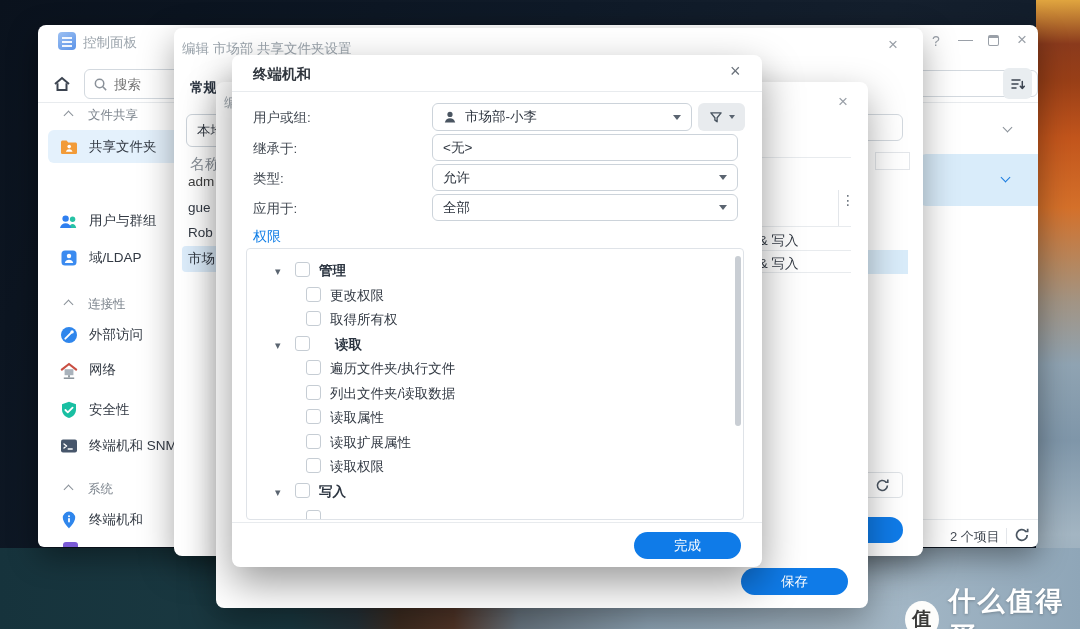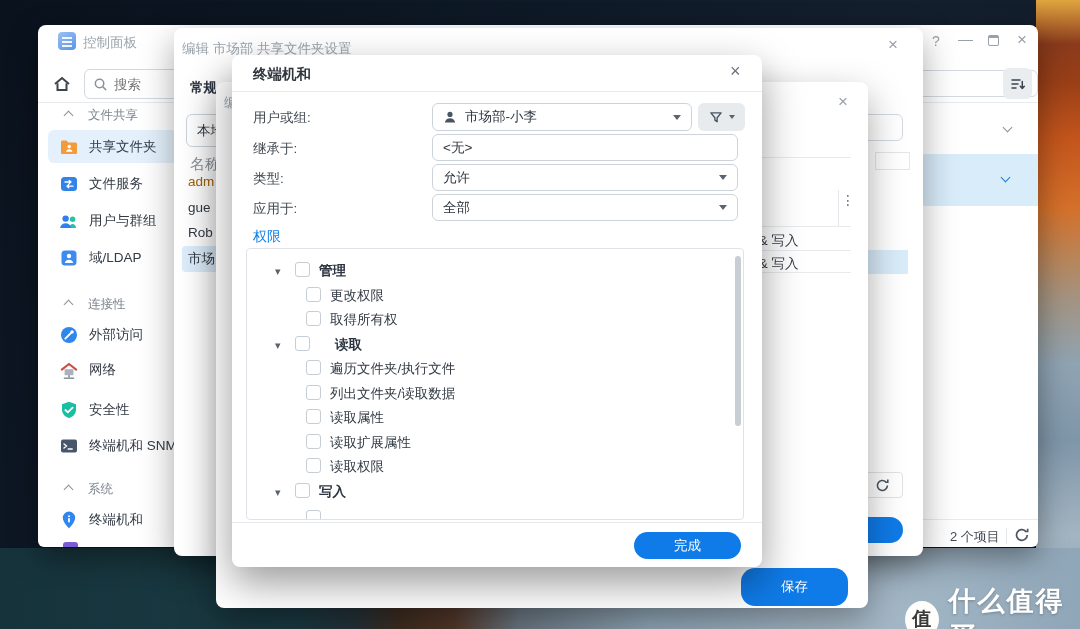--- a/index.html
+++ b/index.html
@@ -90,29 +90,20 @@
     <div class="sb-item sel" style="top:105px;">
       <span class="sb-ic">
         <svg width="20" height="20" viewBox="0 0 20 20">
             <path d="M2 5.2c0-.9.7-1.6 1.6-1.6h4l1.6 1.9h7.2c.9 0 1.6.7 1.6 1.6v8.3c0 .9-.7 1.6-1.6 1.6H3.6c-.9 0-1.6-.7-1.6-1.6z" fill="#f29b38"></path>
             <circle cx="10.2" cy="9.6" r="1.8" fill="#fff"></circle>
             <path d="M6.9 14.7c.4-1.7 1.8-2.5 3.3-2.5s2.9.8 3.3 2.5z" fill="#fff"></path>
           </svg>
       </span>
       <span>共享文件夹</span>
     </div>
-    <div class="sb-item" style="top:142px;">
-      <span class="sb-ic">
-        <svg width="20" height="20" viewBox="0 0 20 20">
-            <rect x="2" y="3" width="16" height="14" rx="3.5" fill="#3183e8"></rect>
-            <path d="M6 8h6M12 8l-1.8-1.6M12 8l-1.8 1.6M14 12.2H8M8 12.2l1.8-1.6M8 12.2l1.8 1.6" stroke="#fff" stroke-width="1.3" fill="none" stroke-linecap="round" stroke-linejoin="round"></path>
-          </svg>
-      </span>
-      <span>文件服务</span>
-    </div>
     <div class="sb-item" style="top:179px;">
       <span class="sb-ic">
         <svg width="22" height="20" viewBox="0 0 22 20">
             <circle cx="14.6" cy="8.3" r="2.7" fill="#27c2a5"></circle>
             <path d="M11 17c.5-2.6 1.9-4 3.6-4s3.1 1.4 3.6 4z" fill="#27c2a5"></path>
             <circle cx="7.6" cy="7.6" r="3.2" fill="#2f7ff0"></circle>
             <path d="M2 17c.6-3.1 2.9-4.7 5.6-4.7s5 1.6 5.6 4.7z" fill="#2f7ff0"></path>
           </svg>
       </span>
       <span>用户与群组</span>
@@ -213,21 +204,21 @@
 
   <div class="win win-b">
     <div class="abs dim-title" style="left:8px;top:12px;white-space:nowrap;">编辑 市场部 共享文件夹设置</div>
     <div class="abs gray-x" style="left:714px;top:10px;font-size:17px;">×</div>
     <div class="abs" style="left:16px;top:51px;font-size:13.5px;font-weight:bold;color:#2b3440;">常规</div>
 
     <div class="fld" style="left:12px;top:86px;width:52px;height:33px;">
       <span>本地</span>
     </div>
     <div class="abs" style="left:16px;top:127px;font-size:15px;color:#8a9199;">名称</div>
-    <div class="abs" style="left:14px;top:146px;font-size:13.5px;color:#a16207;">adm</div>
+    <div class="abs" style="left:14px;top:146px;font-size:13.5px;color:#404040;">adm</div>
     <div class="abs" style="left:14px;top:172px;font-size:13.5px;color:#333a44;">gue</div>
     <div class="abs" style="left:14px;top:197px;font-size:13.5px;color:#333a44;">Rob</div>
     <div class="abs" style="left:8px;top:218px;width:70px;height:26px;background:#dcecfa;border-radius:4px 0 0 4px;display:flex;align-items:center;padding-left:6px;font-size:13.5px;color:#333a44;">
       <span>市场</span>
     </div>
 
     <div class="abs" style="left:528px;top:86px;width:201px;height:27px;border:1px solid #d3d9df;border-radius:6px;"></div>
     <div class="abs" style="left:701px;top:124px;width:35px;height:18px;border:1px solid #e3e6ea;"></div>
     <div class="abs" style="left:648px;top:222px;width:86px;height:24px;background:#d9ecfa;"></div>
     <div class="abs" style="left:688px;top:444px;width:41px;height:26px;border:1px solid #dfe3e7;border-radius:4px;display:flex;align-items:center;justify-content:center;cursor:pointer;">
@@ -244,21 +235,21 @@
     <div class="abs gray-x" style="left:622px;top:13px;font-size:17px;">×</div>
     <div class="hline" style="left:17px;top:75px;width:618px;"></div>
     <div class="vline" style="left:622px;top:108px;height:36px;"></div>
     <div class="abs kebab" style="left:625px;top:115px;cursor:pointer;">⋮</div>
     <div class="hline" style="left:17px;top:144px;width:618px;"></div>
     <div class="abs trow-lbl" style="left:512px;top:150px;white-space:nowrap;">读取 &amp; 写入</div>
     <div class="hline" style="left:17px;top:168px;width:618px;"></div>
     <div class="abs trow-lbl" style="left:512px;top:173px;white-space:nowrap;">读取 &amp; 写入</div>
     <div class="hline" style="left:17px;top:190px;width:618px;"></div>
     <div class="pill gray" style="left:447px;top:486px;width:78px;height:27px;">取消</div>
-    <div class="pill blue" style="left:525px;top:486px;width:107px;height:38px;">保存</div>
+    <div class="pill blue" style="left:525px;top:486px;width:107px;height:27px;">保存</div>
   </div>
 
   <div class="win win-d">
     <div class="abs" style="left:21px;top:10px;font-size:14.5px;font-weight:bold;color:#30363e;">终端机和</div>
     <div class="abs gray-x" style="left:498px;top:9px;font-size:18px;color:#6b727b;">×</div>
     <div class="hline" style="left:0;top:36px;width:530px;"></div>
 
     <div class="abs" style="left:21px;top:54px;font-size:13.5px;color:#444b54;">用户或组:</div>
     <div class="fld" style="left:200px;top:48px;width:260px;height:28px;gap:8px;cursor:pointer;">
       <svg width="14" height="14" viewBox="0 0 14 14">

